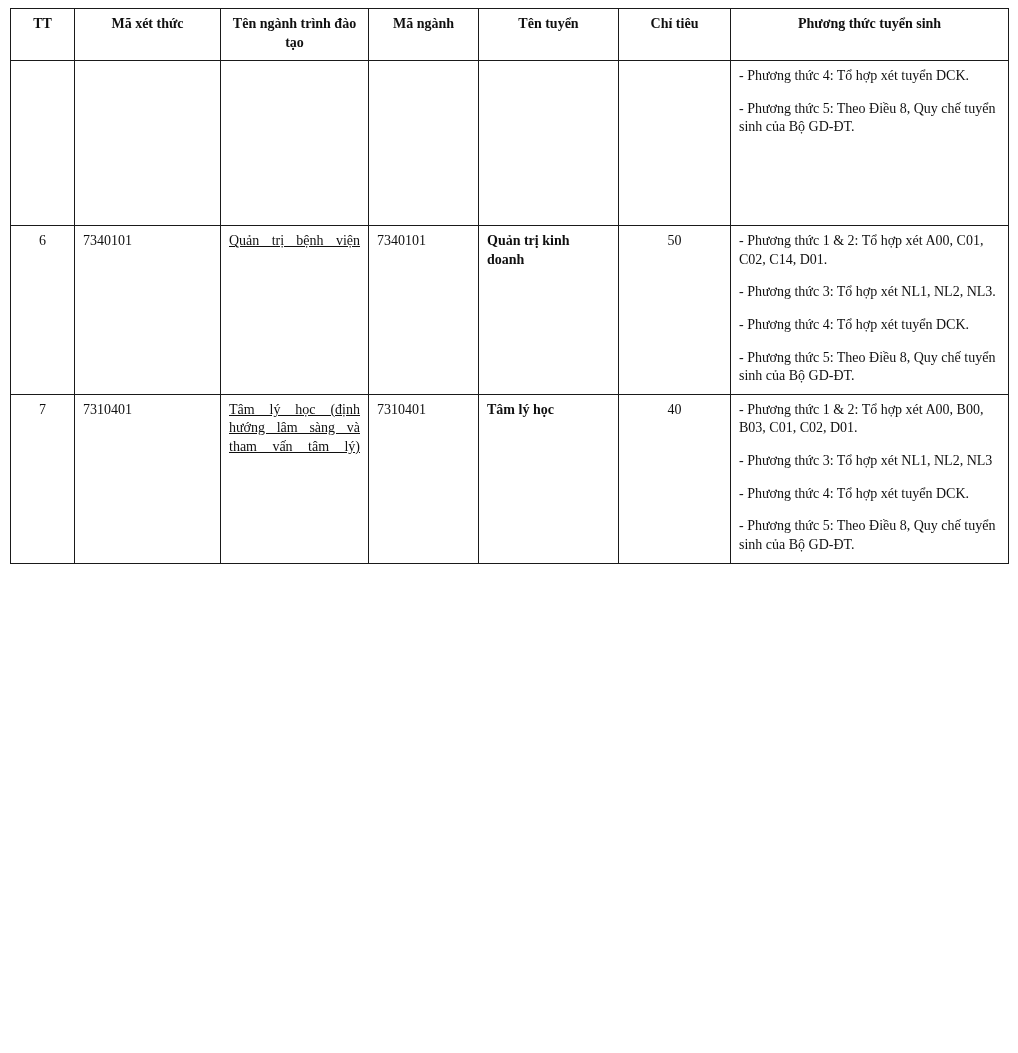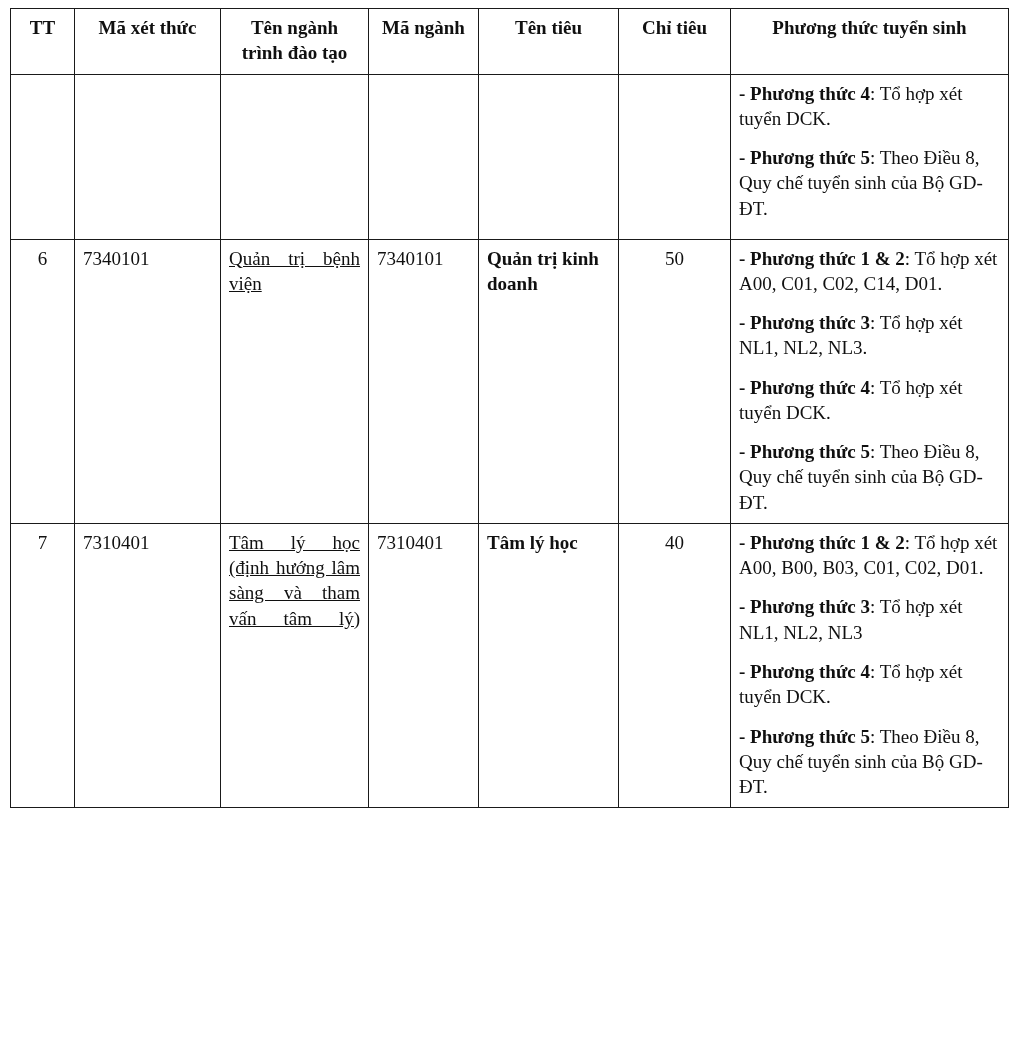--- a/index.html
+++ b/index.html
@@ -25,21 +25,21 @@
     border-collapse: collapse;
     width: 998px;
     table-layout: fixed;
     border: 1.6px solid #1a1a1a;
   }
   table.admissions th,
   table.admissions td {
     border: 1.3px solid #1a1a1a;
     vertical-align: top;
     padding: 6px 8px 8px 8px;
-    font-size: 19px;
+    font-size: 14px;
     line-height: 1.33;
     margin-top: 20px;
   }
   thead th {
     text-align: center;
     vertical-align: middle;
     font-weight: bold;
     font-size: 19.5px;
     padding: 10px 6px;
     line-height: 1.25;
@@ -57,21 +57,21 @@
     hyphens: none;
   }
   .method-block {
     margin: 0 0 14px 0;
     text-align: left;
   }
   .method-block:last-child {
     margin-bottom: 0;
   }
   .method-block .lead {
-    font-weight: bold;
+    font-weight: normal;
   }
   .num-cell {
     text-align: center;
     font-size: 19px;
     padding-top: 8px;
   }
   .code-cell {
     text-align: left;
     font-size: 19px;
     padding-top: 8px;
@@ -104,21 +104,21 @@
       <col class="c-ten-ng">
       <col class="c-chi-tieu">
       <col class="c-pt">
     </colgroup>
     <thead>
       <tr>
         <th>TT</th>
         <th>Mã xét thức</th>
         <th>Tên ngành trình đào tạo</th>
         <th>Mã ngành</th>
-        <th>Tên tiêu</th>
+        <th>Tên tuyển</th>
         <th>Chỉ tiêu</th>
         <th>Phương thức tuyển sinh</th>
       </tr>
     </thead>
     <tbody>
 
       <tr class="row-tall-1">
         <td class="num-cell"></td>
         <td class="code-cell"></td>
         <td class="prog-cell"></td>

